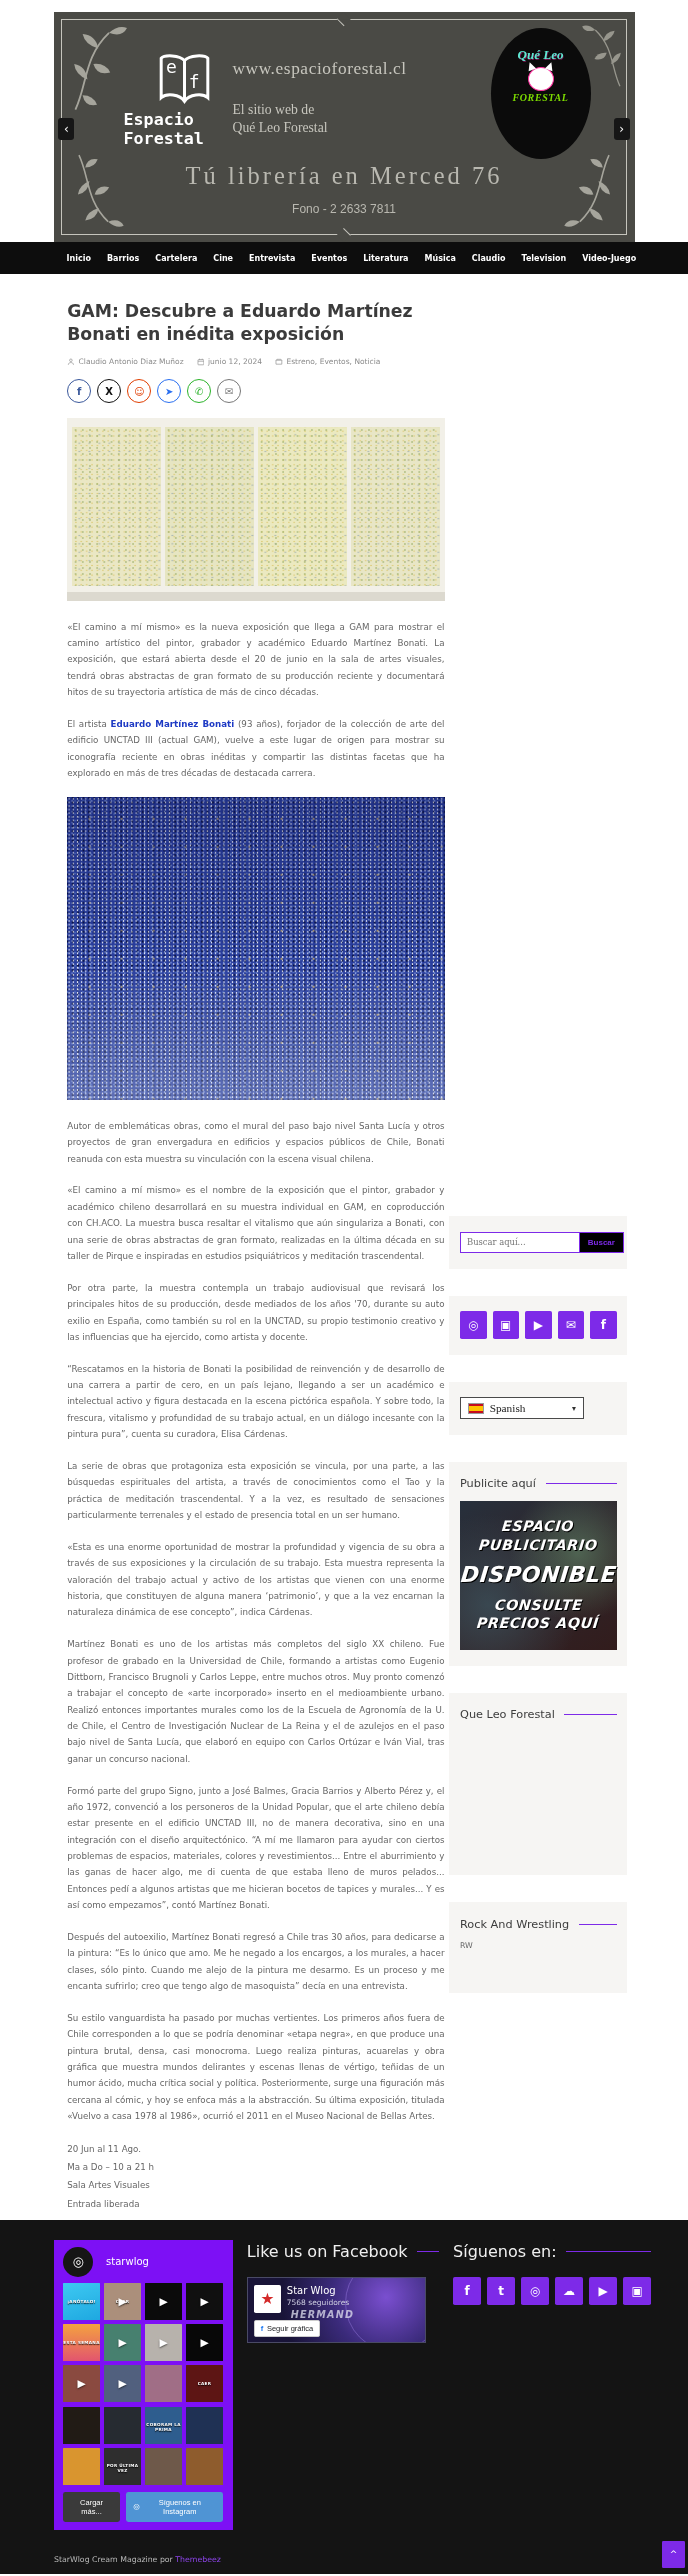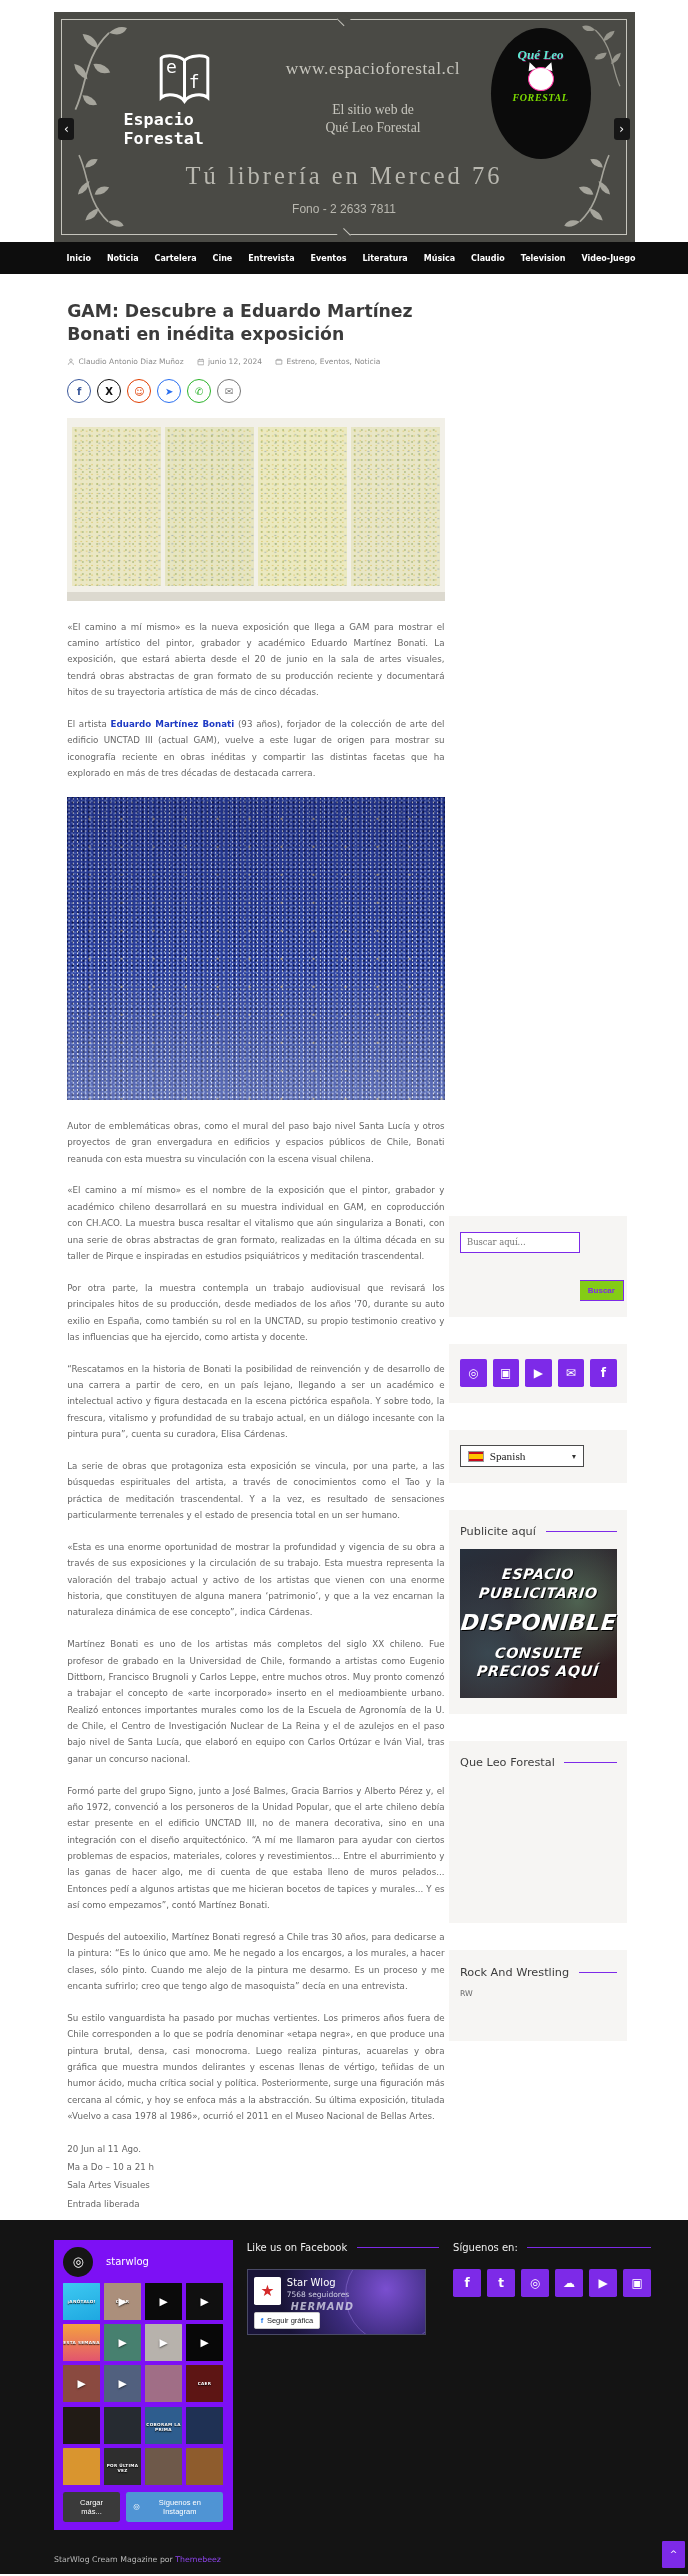--- a/index.html
+++ b/index.html
@@ -19,21 +19,21 @@
   .leaf svg { display:block; }
   .leaf.tl { left:13px; top:9.6px; }
   .leaf.tr { right:7.2px; top:9.6px; transform:scaleX(-1); }
   .leaf.bl { left:15.5px; bottom:10.7px; transform:scaleY(-1); }
   .leaf.br { right:15.5px; bottom:10.7px; transform:scale(-1,-1); }
   .book-logo { position:absolute; left:103px; top:39px; width:55px; height:60px; }
   .book-letter { position:absolute; color:#fff; font-family:"DejaVu Sans Mono",monospace; font-size:18px; }
   .book-letter.e { left:9.6px; top:4.8px; }
   .book-letter.f { right:12px; top:20px; }
   .logo-name { position:absolute; left:70px; top:98px; color:#fff; font-family:"DejaVu Sans Mono",monospace; font-size:16.7px; line-height:19px; font-weight:bold; }
-  .banner-center { position:absolute; left:179px; top:47px; width:281px; text-align:center; color:#c7c6be; font-family:"Liberation Serif",serif; }
+  .banner-center { position:absolute; left:179px; top:47px; width:281px; color:#c7c6be; font-family:"Liberation Serif",serif; }
   .site-url { font-size:17.3px; letter-spacing:0.6px; }
   .sub1 { margin-top:23px; font-size:13.7px; }
   .sub2 { margin-top:2.4px; font-size:13.7px; }
   .tagline { position:absolute; left:0; right:0; top:150px; text-align:center; color:#b9b8b0; font-family:"Liberation Serif",serif; font-size:24.5px; letter-spacing:3px; }
   .phone { position:absolute; left:0; right:0; top:190px; text-align:center; color:#b9b8b0; font-size:12px; font-family:"Liberation Sans",sans-serif; }
   .badge { position:absolute; left:437px; top:15.5px; width:100px; height:131px; background:#0b0b0b; border-radius:50%; text-align:center; }
   .badge-name { margin-top:18px; color:#5eead4; font-family:"Liberation Serif",serif; font-style:italic; font-weight:bold; font-size:13px; line-height:18px; text-shadow:0.6px 0.6px 0 #7d1050; }
   .badge-face { position:relative; width:26px; height:24px; background:#fff; border-radius:50%; margin:3.6px auto 1.2px; border:1.8px solid #ff2f9e; }
   .badge-face::before, .badge-face::after { content:""; position:absolute; top:-6px; width:0; height:0; border-left:4.8px solid transparent; border-right:4.8px solid transparent; border-bottom:8.4px solid #fff; }
   .badge-face::before { left:-1.2px; transform:rotate(-20deg); }
@@ -86,21 +86,21 @@
   .event-block { margin:0 0 15.5px; }
   .ev-line { margin:0; line-height:2.1; }
 
   
   aside.sidebar { width:178px; margin-left:4.8px; margin-top:916px; flex:none; }
   .widget { background:#f6f5f3; padding:15.5px 10.7px; margin-bottom:27px; }
   .w-title { display:flex; align-items:center; gap:9.6px; font-size:11.3px; color:#3d3d3d; margin:0 0 10.7px; font-weight:500; }
   .w-title::after { content:""; flex:1; height:1.2px; background:#7d2ae8; }
   .search-form { display:flex; }
   .search-input { flex:1; height:21.5px; border:0.6px solid #7d2ae8; padding:0 6px; font-family:"DejaVu Serif",serif; font-size:8.4px; color:#555; background:#fff; outline:none; }
-  .search-btn { height:21.5px; border:0.6px solid #7d2ae8; border-left:none; background:#84cc16; color:#7d2ae8; font-size:8px; font-weight:bold; padding:0 7.8px; cursor:pointer;margin-top:48px; }
+  .search-btn { height:21.5px; border:0.6px solid #7d2ae8; border-left:none; background:#000000; color:#7d2ae8; font-size:8px; font-weight:bold; padding:0 7.8px; cursor:pointer; }
   .sq-row { display:flex; gap:6px; }
   .sq { width:28px; height:28px; background:#7d2ae8; color:#fff; border-radius:1.8px; display:flex; align-items:center; justify-content:center; font-size:12px; font-weight:bold; text-decoration:none; }
   .lang-select { display:inline-flex; align-items:center; gap:6px; background:#fff; border:0.9px solid #4a4a4a; padding:4.2px 7.2px; width:124px; cursor:pointer; }
   .flag-es { width:15.5px; height:10.7px; background:linear-gradient(180deg,#c60b1e 0 25%,#ffc400 25% 75%,#c60b1e 75%); border:0.6px solid #999; }
   .lang-label { font-family:"Liberation Serif",serif; font-size:11.3px; color:#222; flex:1; }
   .lang-caret { font-size:7.8px; color:#333; }
   .ad-box { height:149px; background:
       radial-gradient(circle at 75% 35%, rgba(110,160,120,.5), transparent 45%),
       radial-gradient(circle at 18% 70%, rgba(60,80,90,.8), transparent 55%),
       linear-gradient(150deg,#27303c 0%, #55303238 40%, #321c1c 100%), #23242c;
@@ -118,21 +118,21 @@
   .ig-handle { color:#fff; font-size:10px; }
   .ig-grid { display:grid; grid-template-columns:repeat(4,1fr); gap:4.2px; }
   .ig-cell { position:relative; height:37px; border-radius:0.6px; cursor:pointer; overflow:hidden; }
   .ig-cell .play { position:absolute; inset:0; display:flex; align-items:center; justify-content:center; color:#fff; font-size:10.7px; text-shadow:0 0.6px 1.8px rgba(0,0,0,.6); }
   .ig-cell .cell-label { position:absolute; left:0; right:0; top:42%; text-align:center; color:#fff; font-size:4.2px; font-weight:bold; letter-spacing:0.3px; text-shadow:0 0.6px 1.2px #000; }
   .ig-btns { display:flex; gap:6px; margin-top:7.2px; }
   .ig-btn { border:none; border-radius:2.4px; padding:6px 7.2px; font-size:7.5px; color:#fff; cursor:pointer; display:inline-flex; align-items:center; gap:4.2px; }
   .ig-btn.more { background:#3a3a3a; }
   .ig-btn.follow { background:#4f94d4; }
   .fb-col { width:192px; flex:none; }
-  .f-title { display:flex; align-items:center; gap:9.6px; color:#f0f0f0; font-size:10px; margin:2.4px 0 15.5px; font-weight:500; }
+  .f-title { display:flex; align-items:center; gap:9.6px; color:#f0f0f0; font-size:16px; margin:2.4px 0 15.5px; font-weight:500; }
   .f-title::after { content:""; flex:1; height:1.2px; background:#7d2ae8; }
   .fb-card { width:179px; border:0.6px solid #4a4a66; background:#0e0c22; }
   .fb-cover { position:relative; height:64px; overflow:hidden;
     background: radial-gradient(circle at 78% 30%, #7a4fd0 0%, #3a2a7a 38%, #191438 72%), #191438; }
   .fb-cover::before { content:""; position:absolute; right:-18px; top:-24px; width:96px; height:96px; border:1.8px solid rgba(180,150,255,.35); border-radius:50%; }
   .fb-logo { position:absolute; left:6px; top:7.2px; width:27.5px; height:27.5px; background:#fff; border-radius:1.8px; display:flex; align-items:center; justify-content:center; font-size:15.5px; color:#d42a2a; }
   .fb-name { position:absolute; left:39px; top:7.2px; color:#fff; font-size:10px; font-weight:500; }
   .fb-followers { position:absolute; left:39px; top:20px; color:#cfcfe2; font-size:7.5px; }
   .fb-covertext { position:absolute; left:43px; top:31px; color:rgba(225,225,240,.75); font-size:9.6px; font-weight:bold; letter-spacing:1.2px; font-style:italic; }
   .fb-follow { position:absolute; left:6px; bottom:4.8px; background:#fff; border:0.6px solid #ccc; border-radius:1.8px; font-size:7.5px; color:#1c1e21; padding:3px 6px; cursor:pointer; display:inline-flex; gap:3.6px; align-items:center; }
@@ -231,21 +231,21 @@
 
       <div class="car-arrow left">‹</div>
       <div class="car-arrow right">›</div>
     </div>
   </div>
 
   <nav class="nav">
     <div class="container">
 
     <a href="#">Inicio</a>
-        <a href="#">Noticia</a>
+        <a href="#">Barrios</a>
         <a href="#">Cartelera</a>
         <a href="#">Cine</a>
         <a href="#">Entrevista</a>
         <a href="#">Eventos</a>
         <a href="#">Literatura</a>
         <a href="#">Música</a>
         <a href="#">Claudio</a>
         <a href="#">Television</a>
         <a href="#">Video-Juego</a>
       </div>

